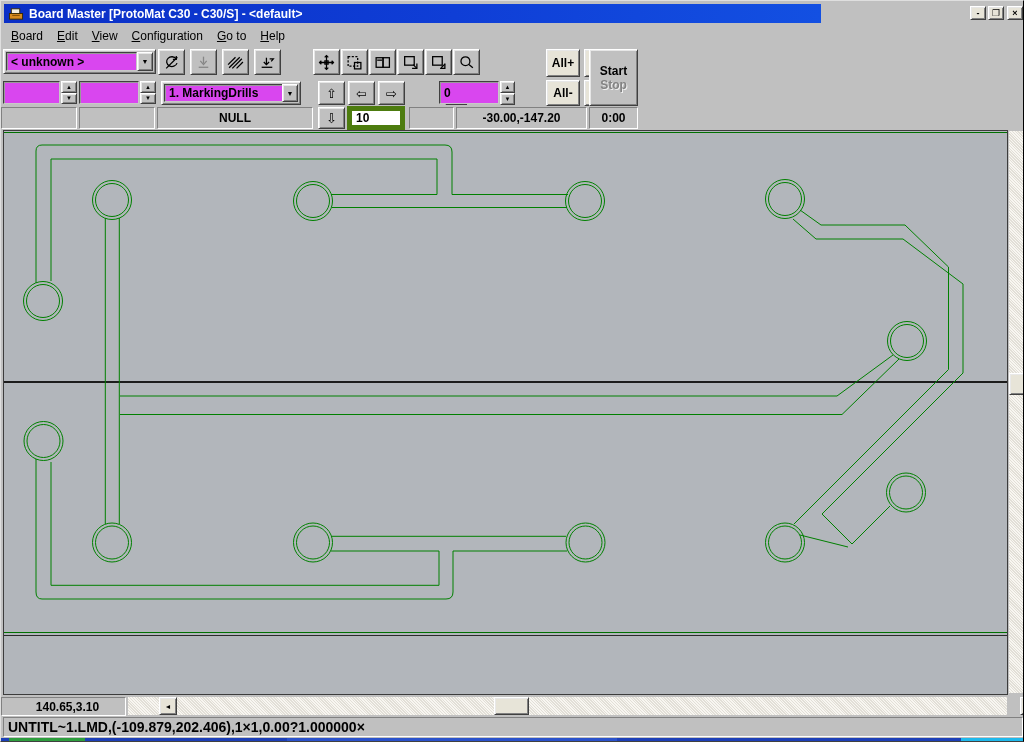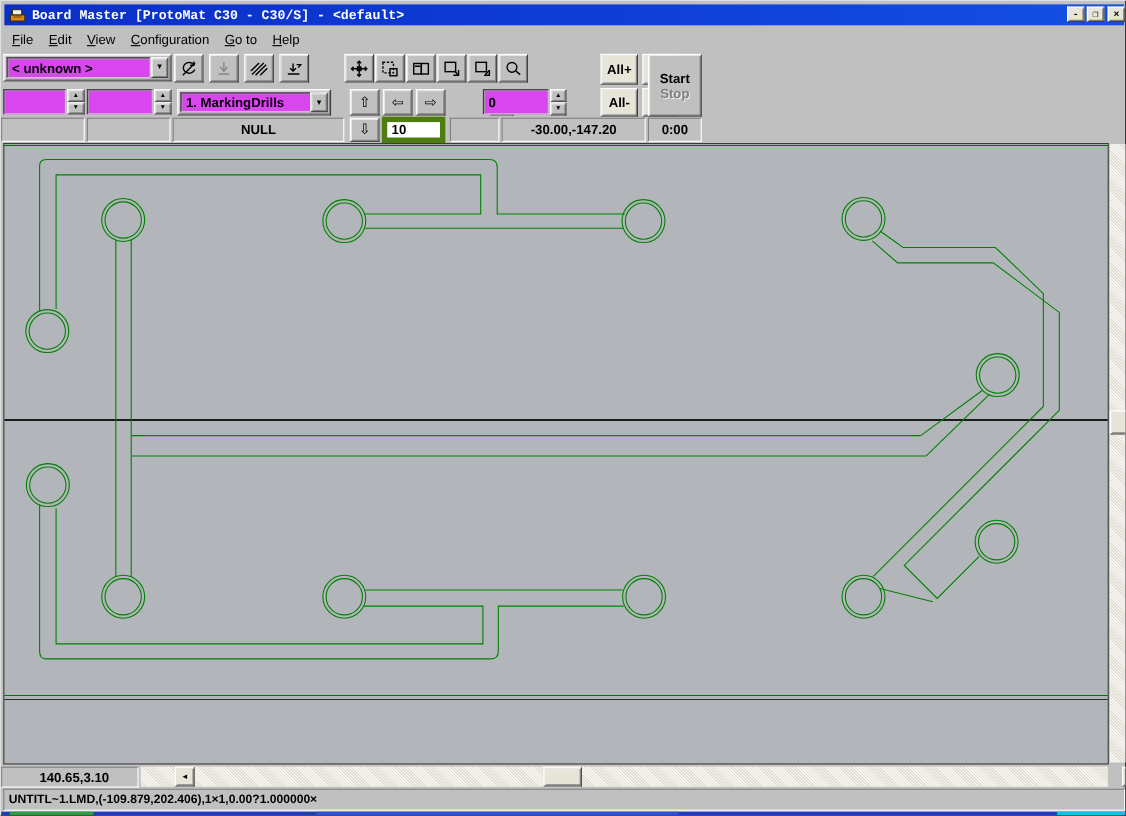--- a/index.html
+++ b/index.html
@@ -32,42 +32,42 @@
   .inputw{
     background:#d946ef;border:1px solid;border-color:#404040 #c8c8c8 #c8c8c8 #404040;
     box-shadow:inset 1px 1px 0 #9a9a9a;
     font-weight:bold;font-size:12px;color:#000;display:flex;align-items:center;
     padding-left:4px;
   }
   .spincol{display:flex;flex-direction:column;}
   .spincol .btn{flex:1;font-size:6px;line-height:4px;}
   .glyph-arrow{font-size:13px;font-weight:normal;}
   
-  #titlebar{left:3px;top:3px;width:1018px;height:19px;
+  #titlebar{left:3px;top:3px;width:817px;height:19px;
     background:linear-gradient(90deg,#0a2fc6,#0f3ed6 55%,#1350e2);
-    display:flex;align-items:center;color:#fff;font-size:12px;font-weight:bold;font-family:Liberation Mono, monospace;}
+    display:flex;align-items:center;color:#fff;font-size:12px;font-weight:bold;}
   .winbtn{width:16px;height:14px;font-size:9px;font-weight:bold;background:#e7e4d8;}
   
   #menubar{left:3px;top:24px;width:1018px;height:21px;display:flex;align-items:center;
     font-size:12px;color:#000;background:#c0c0c0;}
   .menu-item{display:inline-block;margin:0 7px;cursor:default;}
   .menu-item::first-letter{text-decoration:underline;}
   
   .icn{width:17px;height:17px;}
   .icn path,.icn circle,.icn rect,.icn line{fill:none;stroke:#000;stroke-width:1.2;}
   .icn.dim path,.icn.dim line{stroke:#868686;}
   
   .track{background-color:#f0eee9;
     background-image:repeating-linear-gradient(45deg,#f8f6f1 0 1px,#e2dfd7 1px 2px);}
   
   #canvas{left:2px;top:129px;width:1005px;height:565px;background:#b2b6bb;
     border:1px solid #3c3c3c;}
   #statusbar{left:2px;top:716px;width:1020px;height:20px;
     border:1px solid;border-color:#818181 #fff #fff #818181;
-    display:flex;align-items:center;font-size:11px;font-weight:bold;padding-left:4px;background:#c0c0c0;}
+    display:flex;align-items:center;font-size:14px;font-weight:bold;padding-left:4px;background:#c0c0c0;}
   #taskbar{left:0;top:737px;width:1024px;height:5px;background:#1c3fb8;}
 </style>
 </head>
 <body>
 
 <div id="window">
 
   <div id="titlebar" class="abs">
     <svg class="abs" style="left:4px;top:2px;width:16px;height:15px" viewBox="0 0 16 16">
       <rect x="1" y="8" width="14" height="6" fill="#d78a1e" stroke="#3a2a00"></rect>
@@ -80,21 +80,21 @@
       </div>
     <div class="btn winbtn abs" style="left:984px;top:2px">
         <span>❐</span>
       </div>
     <div class="btn winbtn abs" style="left:1003px;top:2px">
         <span>×</span>
       </div>
   </div>
 
   <div id="menubar" class="abs">
-    <span class="menu-item">File</span>
+    <span class="menu-item">Board</span>
     <span class="menu-item">Edit</span>
     <span class="menu-item">View</span>
     <span class="menu-item">Configuration</span>
     <span class="menu-item">Go to</span>
     <span class="menu-item">Help</span>
   </div>
 
   <div class="abs raised" style="left:2px;top:48px;width:153px;height:25px;padding:2px">
     <div class="inputw" style="width:131px;height:19px">
       <span>&lt; unknown &gt;</span>

